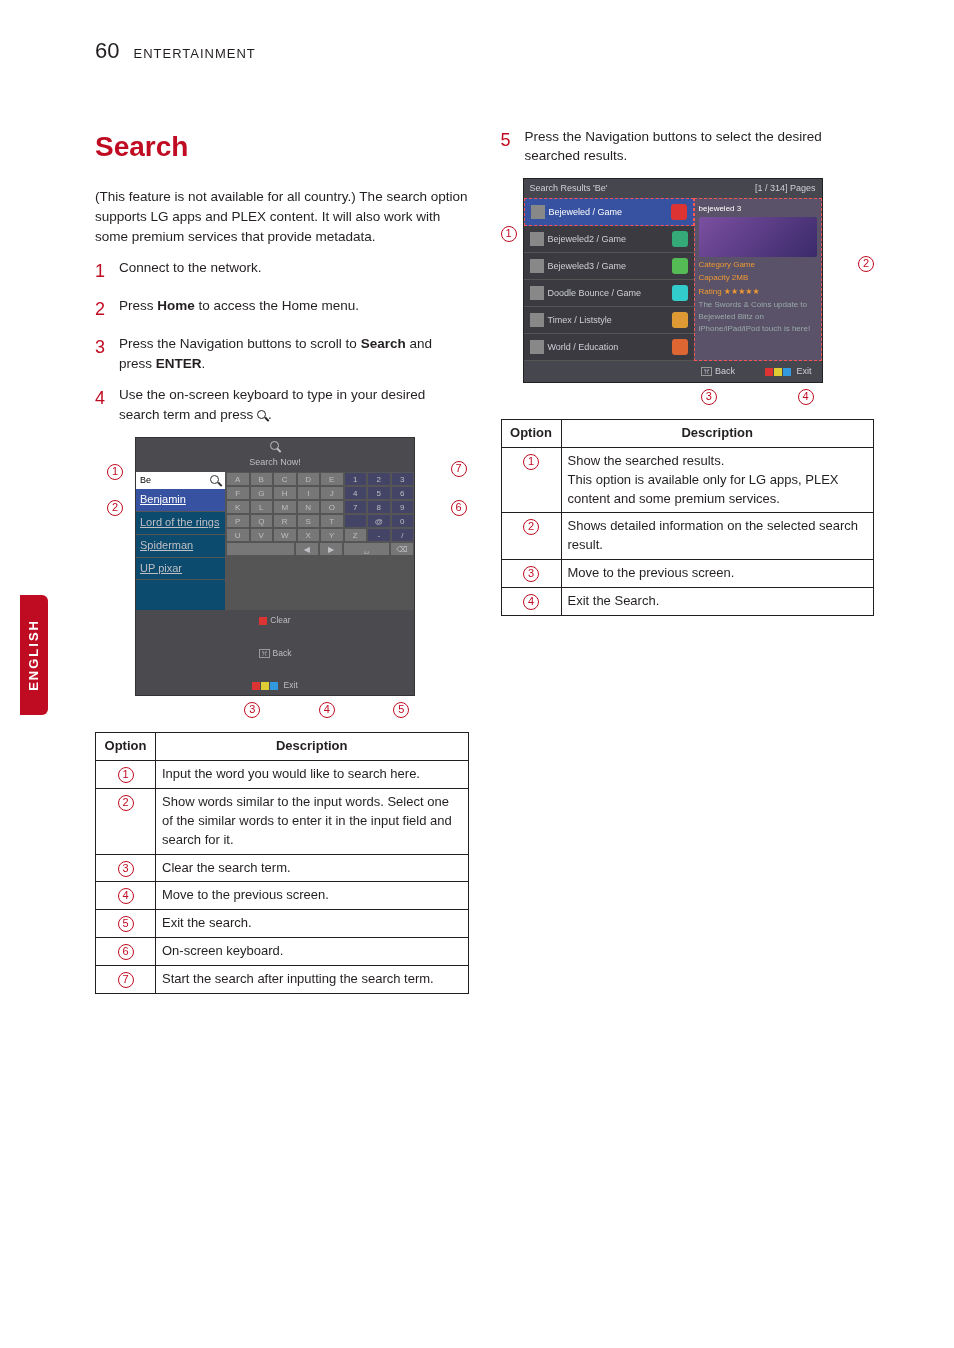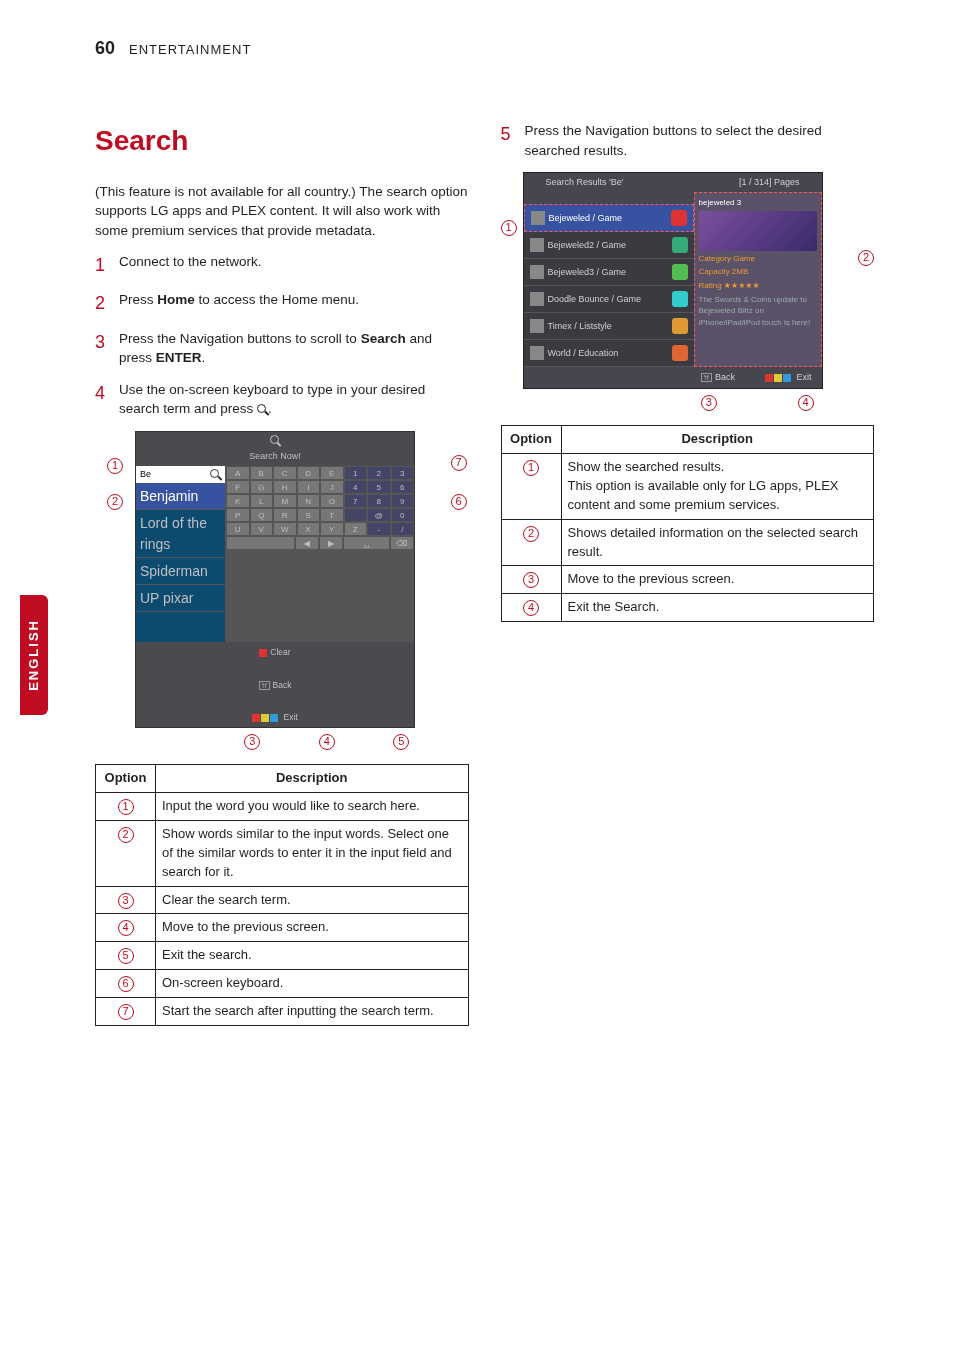--- a/index.html
+++ b/index.html
@@ -1,54 +1,54 @@
 <!DOCTYPE html>
 <html><head>
   <meta charset="utf-8">
   <style>
     * { box-sizing: border-box; margin: 0; padding: 0; }
     body { font-family: Arial, Helvetica, sans-serif; font-size: 13.5px; color: #231f20; background: #fff; width: 954px; height: 1348px; position: relative; padding: 35px 80px 40px 95px; line-height: 1.45; }
     .page-header { display: flex; align-items: baseline; gap: 14px; margin-bottom: 60px; }
-    .page-num { font-size: 18px; font-weight: 700; }
+    .page-num { font-size: 22px; font-weight: 400; }
     .section-name { font-size: 13px; letter-spacing: 1px; }
     .english-tab { position: absolute; left: 20px; top: 595px; width: 28px; height: 120px; background: #c00c22; border-top-right-radius: 6px; border-bottom-right-radius: 6px; display: flex; align-items: center; justify-content: center; }
     .english-tab span { color: #fff; font-weight: bold; font-size: 13px; letter-spacing: 2px; writing-mode: vertical-rl; transform: rotate(180deg); }
     .cols { display: flex; gap: 32px; }
     .col { flex: 1; min-width: 0; }
     h1 { color: #c00c22; font-size: 28px; font-weight: 700; margin-bottom: 20px; }
     p { margin-bottom: 12px; }
     .steps { margin-top: 8px; }
     .step { display: flex; gap: 10px; margin-bottom: 12px; }
     .step-num { color: #c00c22; font-size: 18px; font-weight: 400; min-width: 14px; }
     .step-text { flex: 1; }
     .bold { font-weight: bold; }
     .sch { background:#4a4a4f; color:#bfbfc4; font-size:9px; margin: 6px 0 0 40px; width:280px; border:1px solid #333; position:relative; }
     .sch-head { padding:3px 6px; display:flex; align-items:center; gap:4px;flex-direction:column; }
     .sch-body { display:flex; }
     .sch-left { width:90px; background:#0c4a6e; border-right:1px solid #555; }
     .sch-input { background:#fff; color:#000; padding:2px 4px; display:flex; align-items:center; justify-content:space-between; }
-    .sch-sug { padding:3px 4px; border-bottom:1px solid #555; font-size:14px; }
+    .sch-sug { padding:3px 4px; border-bottom:1px solid #555; font-size:11px;text-decoration:underline; }
     .sug-hi { background:#3752a0; color:#fff; }
     .sch-right { flex:1; background:#555; }
     .kbrow { display:flex; }
     .kbkey { flex:1; background:#777; border:1px solid #555; text-align:center; line-height:14px; height:14px; font-size:8px; }
     .sch-foot { background:#4a4a4f; text-align:center; padding:4px; display:flex; justify-content:center; gap:20px; align-items:center; font-size:8.5px;flex-direction:column; }
     .dot { display:inline-block; width:8px;height:8px; margin-right:3px; vertical-align:middle;}
     .dot-r{background:#d33;}.dot-y{background:#dc3;}.dot-b{background:#39d;}
     .callout-num { display:inline-flex; align-items:center; justify-content:center; width:16px; height:16px; border:1px solid #c00c22; border-radius:50%; color:#c00c22; font-size:11px; }
     .callouts-row{ display:flex; justify-content:space-around; margin:6px 40px 14px; font-size:11px; color:#c00c22;}
     .abs{position:absolute;}
     .opt-table { border-collapse: collapse; width: 100%; margin-top:8px; }
     .opt-table th, .opt-table td { border: 1px solid #231f20; padding: 4px 6px; font-size: 13px; vertical-align: top; }
     .opt-table th { text-align: center; font-weight: bold; }
     .opt-table td.c { text-align: center; width:60px; }
     .res { background:#46464f; color:#cfcfd6; font-size:9px; margin:6px 0 0 22px; width:300px; border:1px solid #222; position:relative; }
-    .res-head{ display:flex; justify-content:space-between; padding:3px 22px;gap:28px; }
+    .res-head{ display:flex; justify-content:space-between; padding:3px 6px;gap:28px; }
     .res-body{ display:flex; }
-    .res-list{ width:170px; background:#3a3a40;margin-top:12px; }
+    .res-list{ width:170px; background:#3a3a40; }
     .res-item{ padding:5px 6px; border-bottom:1px solid #555; display:flex; align-items:center; gap:4px;}
     .res-item.hl{ background:#3752a0; color:#fff; border:1px dashed #f55;}
     .thumb{width:14px;height:14px;background:#888;}
     .iconthumb{width:16px;height:16px;background:#d44;border-radius:3px;margin-left:auto;}
     .res-detail{ flex:1; background:#5a5268; border:1px dashed #f55; padding:4px; font-size:8px; display:flex; flex-direction:column; gap:2px;}
     .res-foot{ text-align:right; padding:4px 10px; display:flex; justify-content:flex-end; gap:30px;}
     .mglass { display:inline-block; width:11px; height:11px; position:relative; vertical-align:middle; }
     .mglass::before{ content:""; position:absolute; width:7px;height:7px;border:1.3px solid currentColor; border-radius:50%; top:0;left:0;}
     .mglass::after{ content:""; position:absolute; width:1.5px;height:5px; background:currentColor; transform:rotate(-45deg); bottom:-1px; right:1px;}
     .res-wrap{position:relative;}

